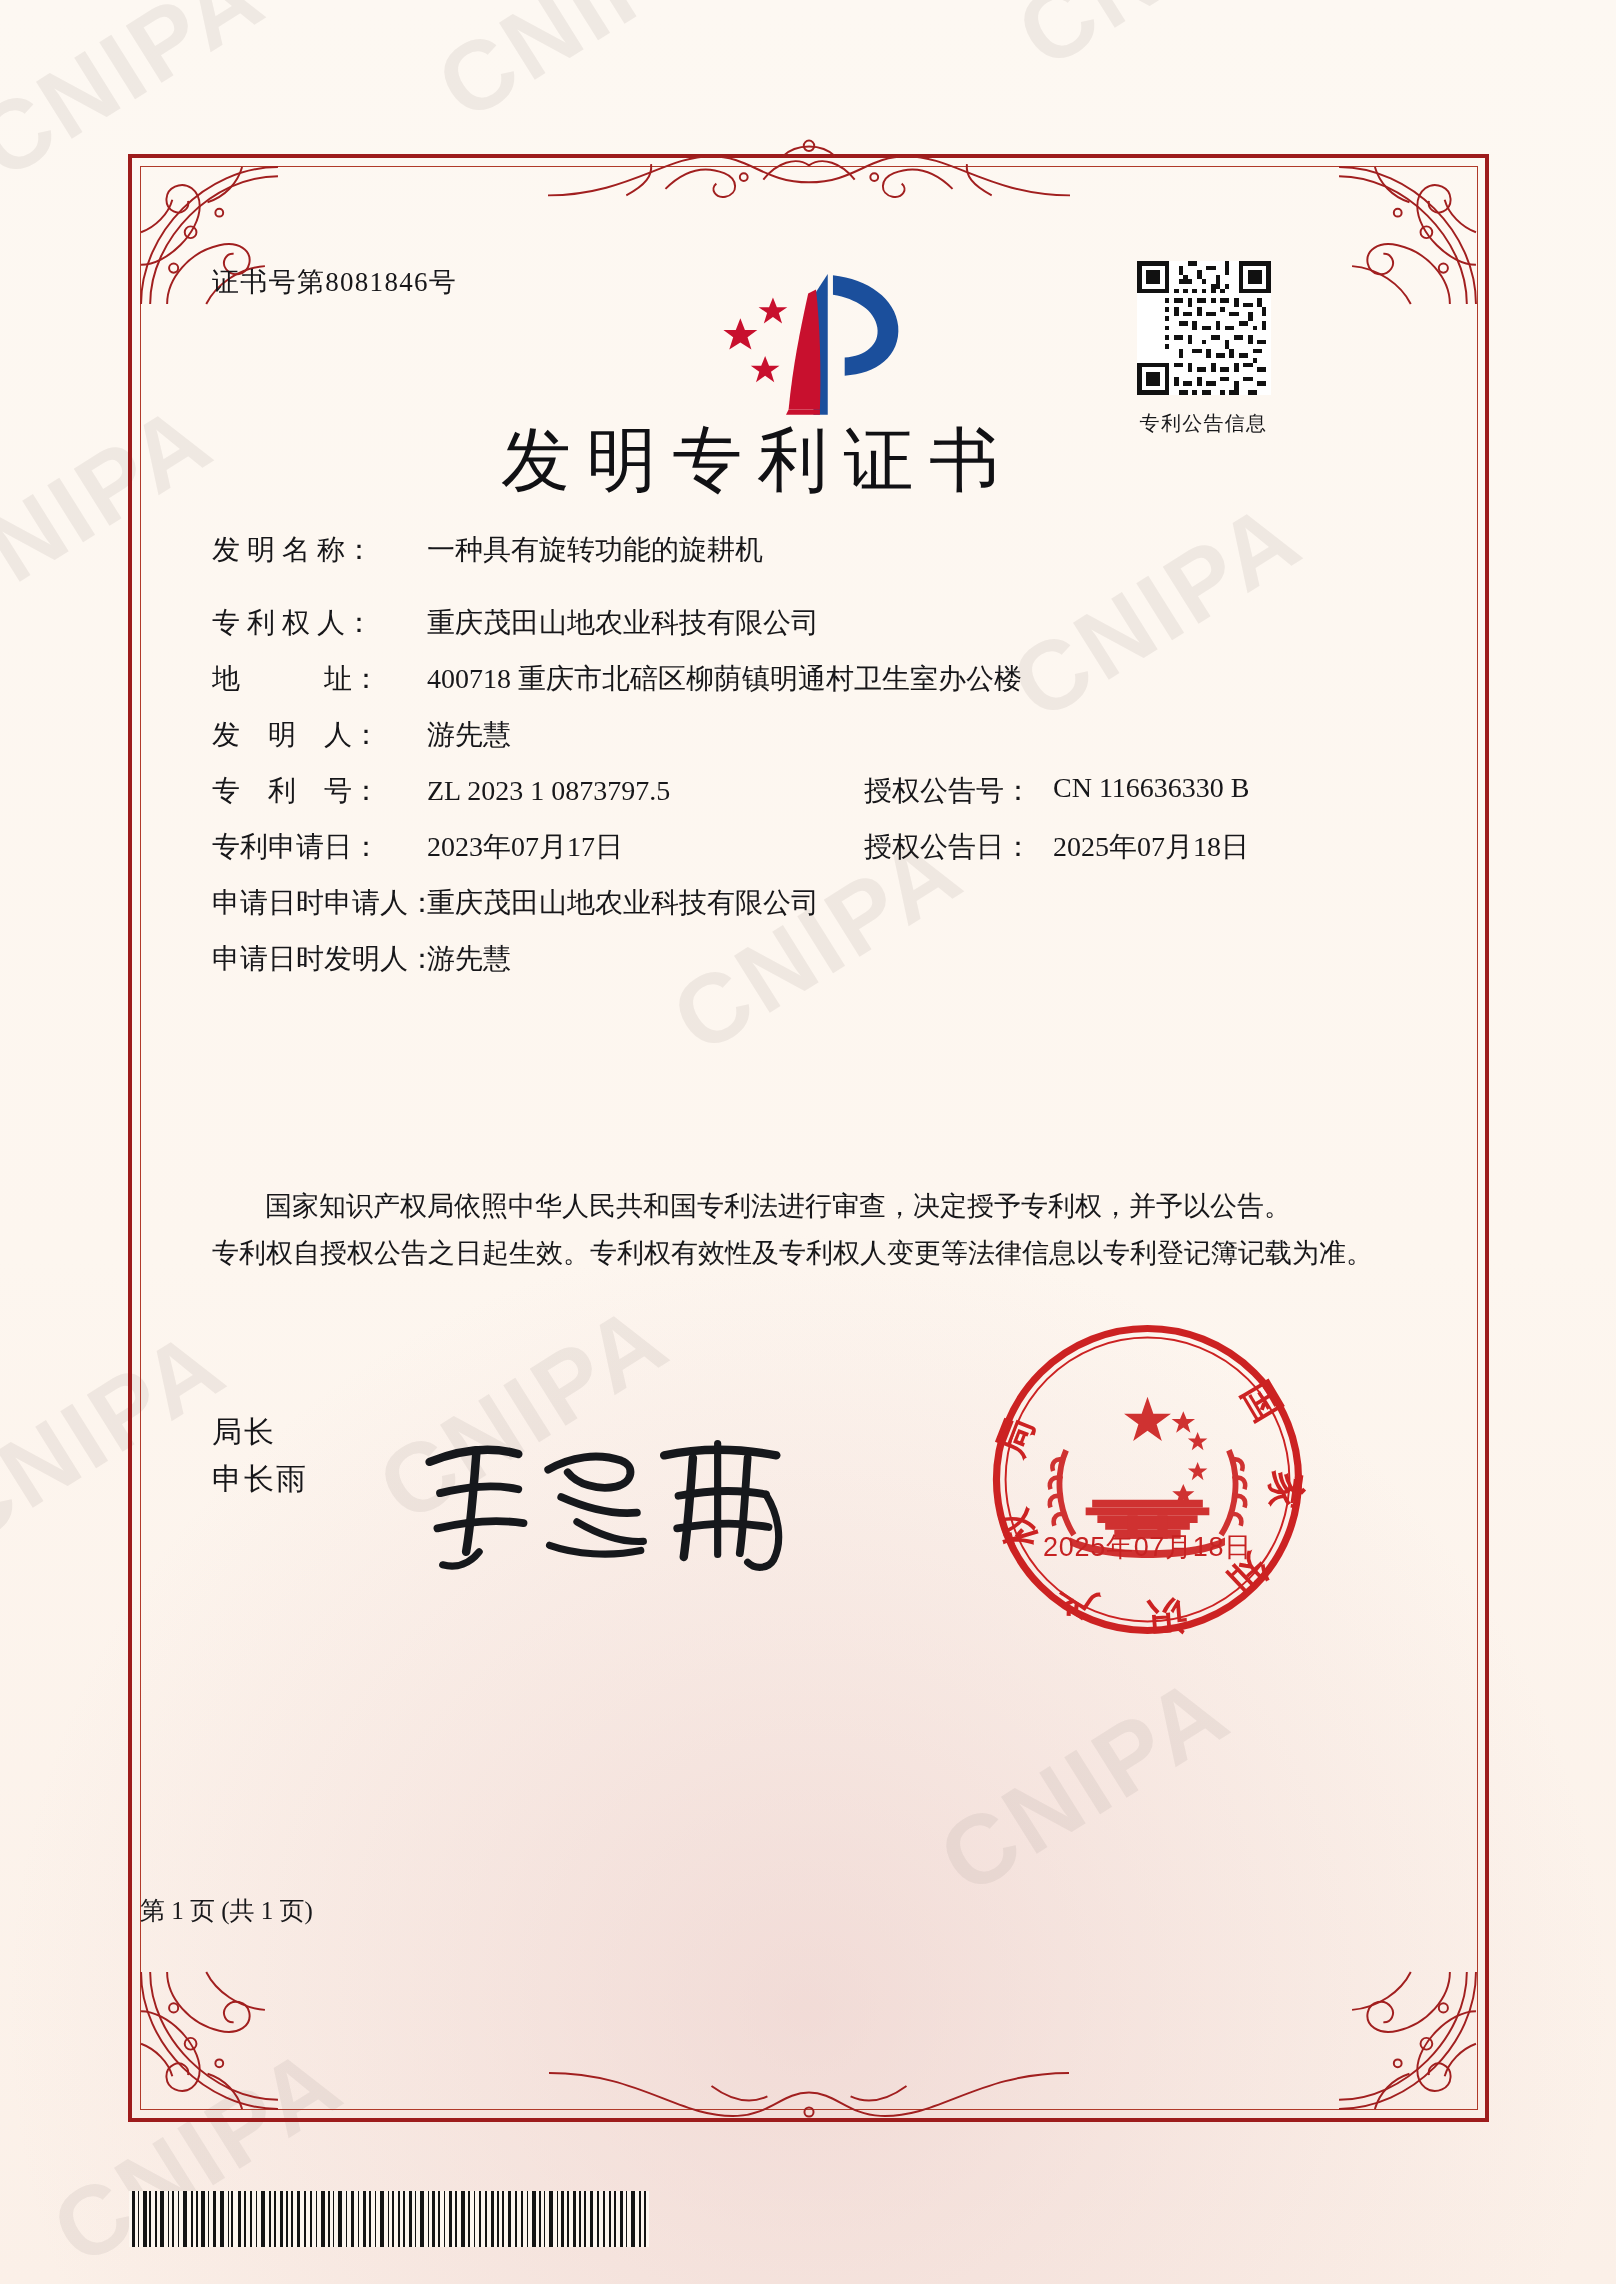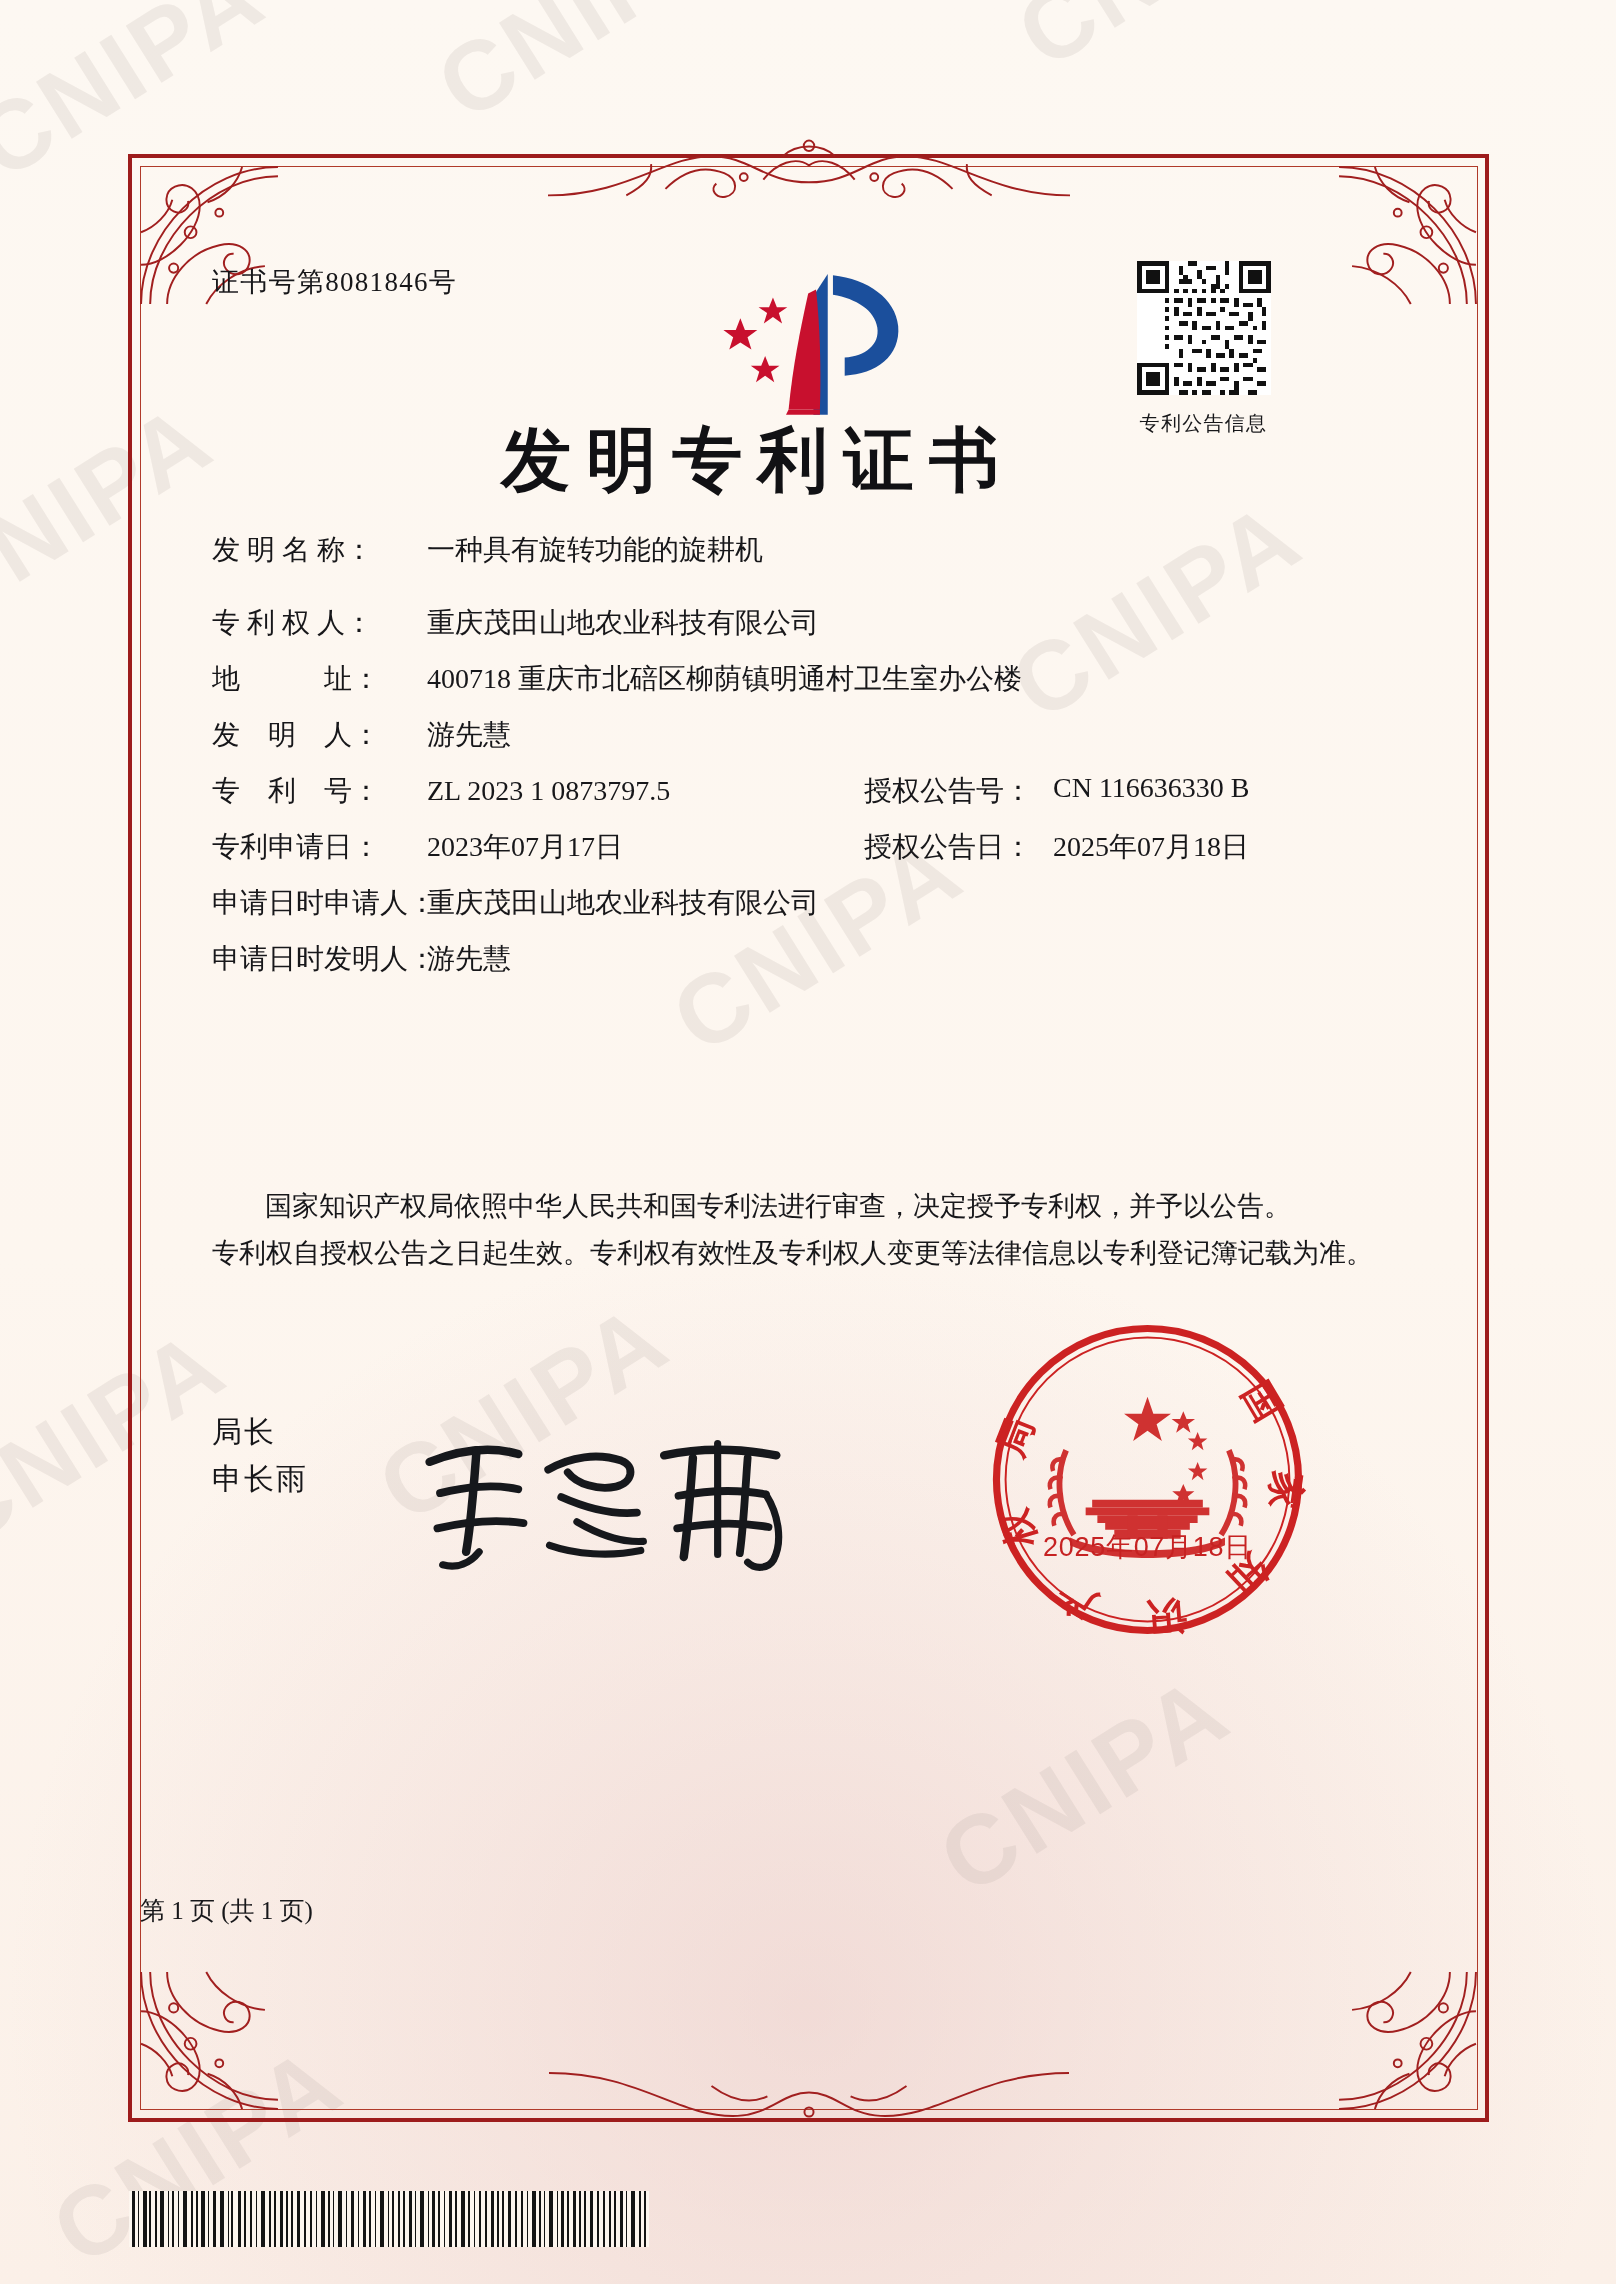--- a/index.html
+++ b/index.html
@@ -140,21 +140,21 @@
     letter-spacing: 1.3px;
   }
 
   .cert-title {
     position: absolute;
     left: 0;
     right: 0;
     top: 248px;
     text-align: center;
     font-family: "DejaVu Serif", "Liberation Serif", serif;
-    font-weight: 700;
+    font-weight: 400;
     font-size: 70px;
     letter-spacing: 15.6px;
     color: #111114;
     text-indent: 15.6px;
     padding-left: 8px;
   }
 
   
   .fields {
     position: absolute;

